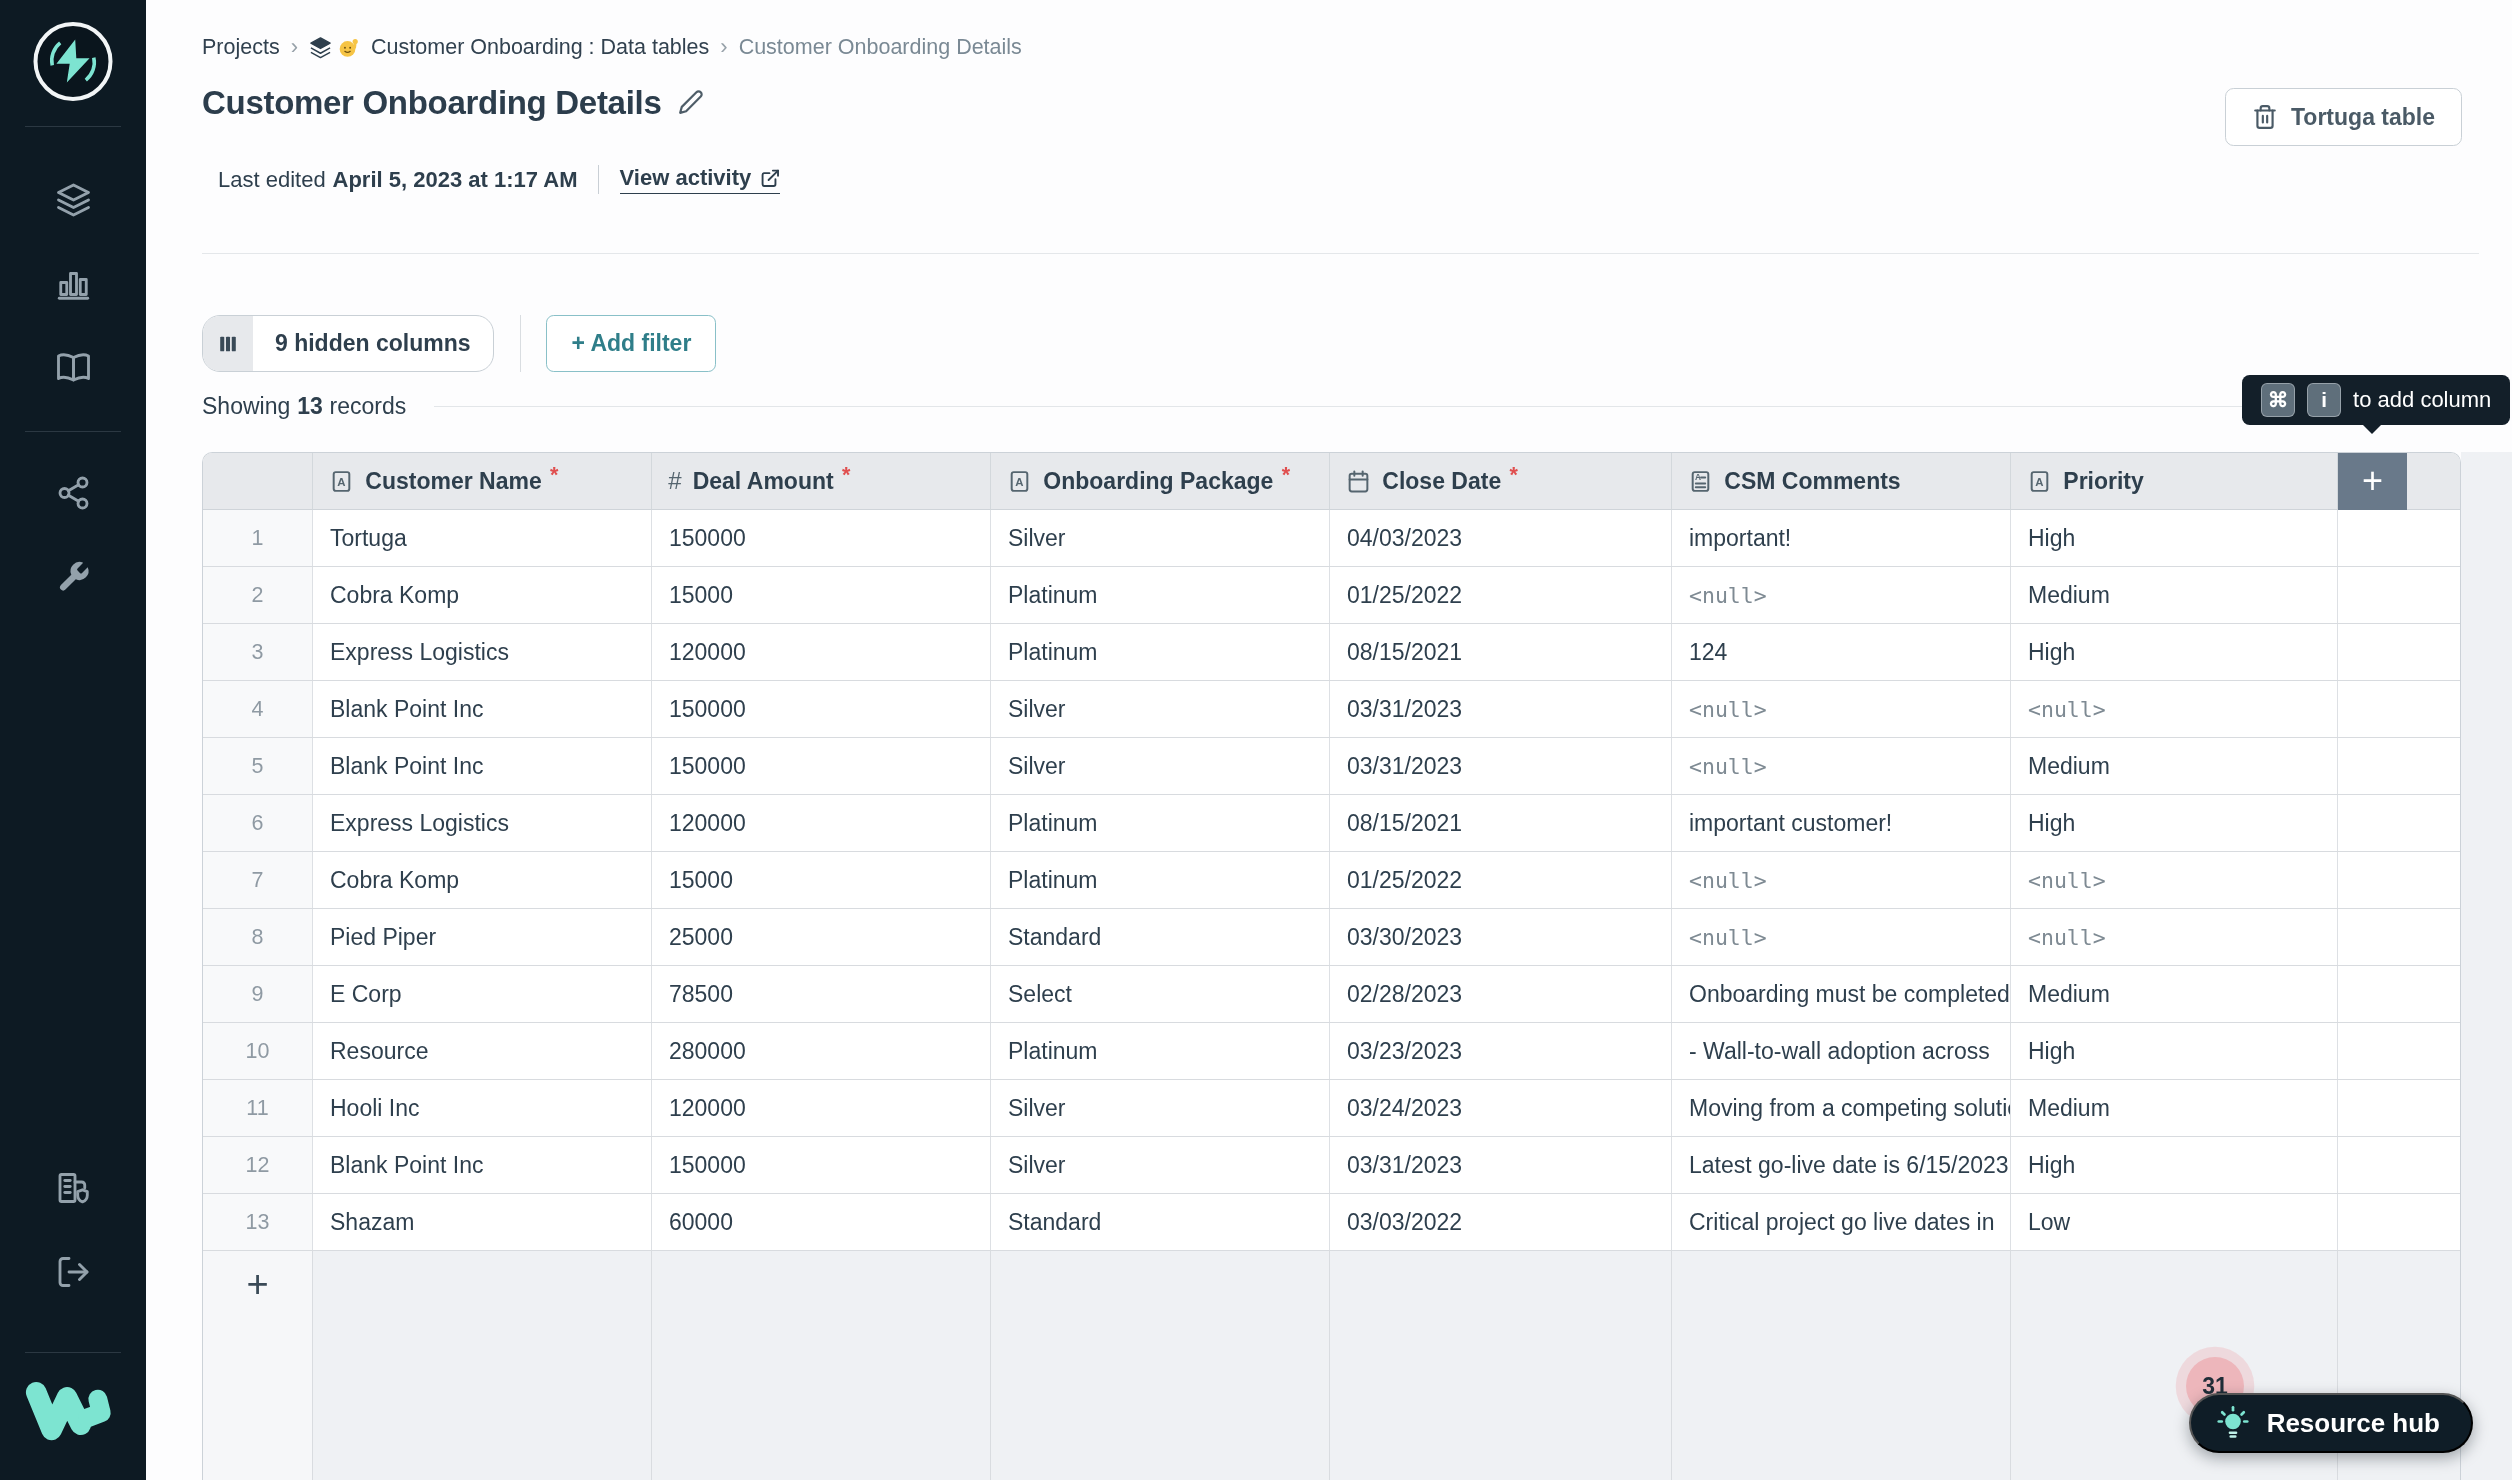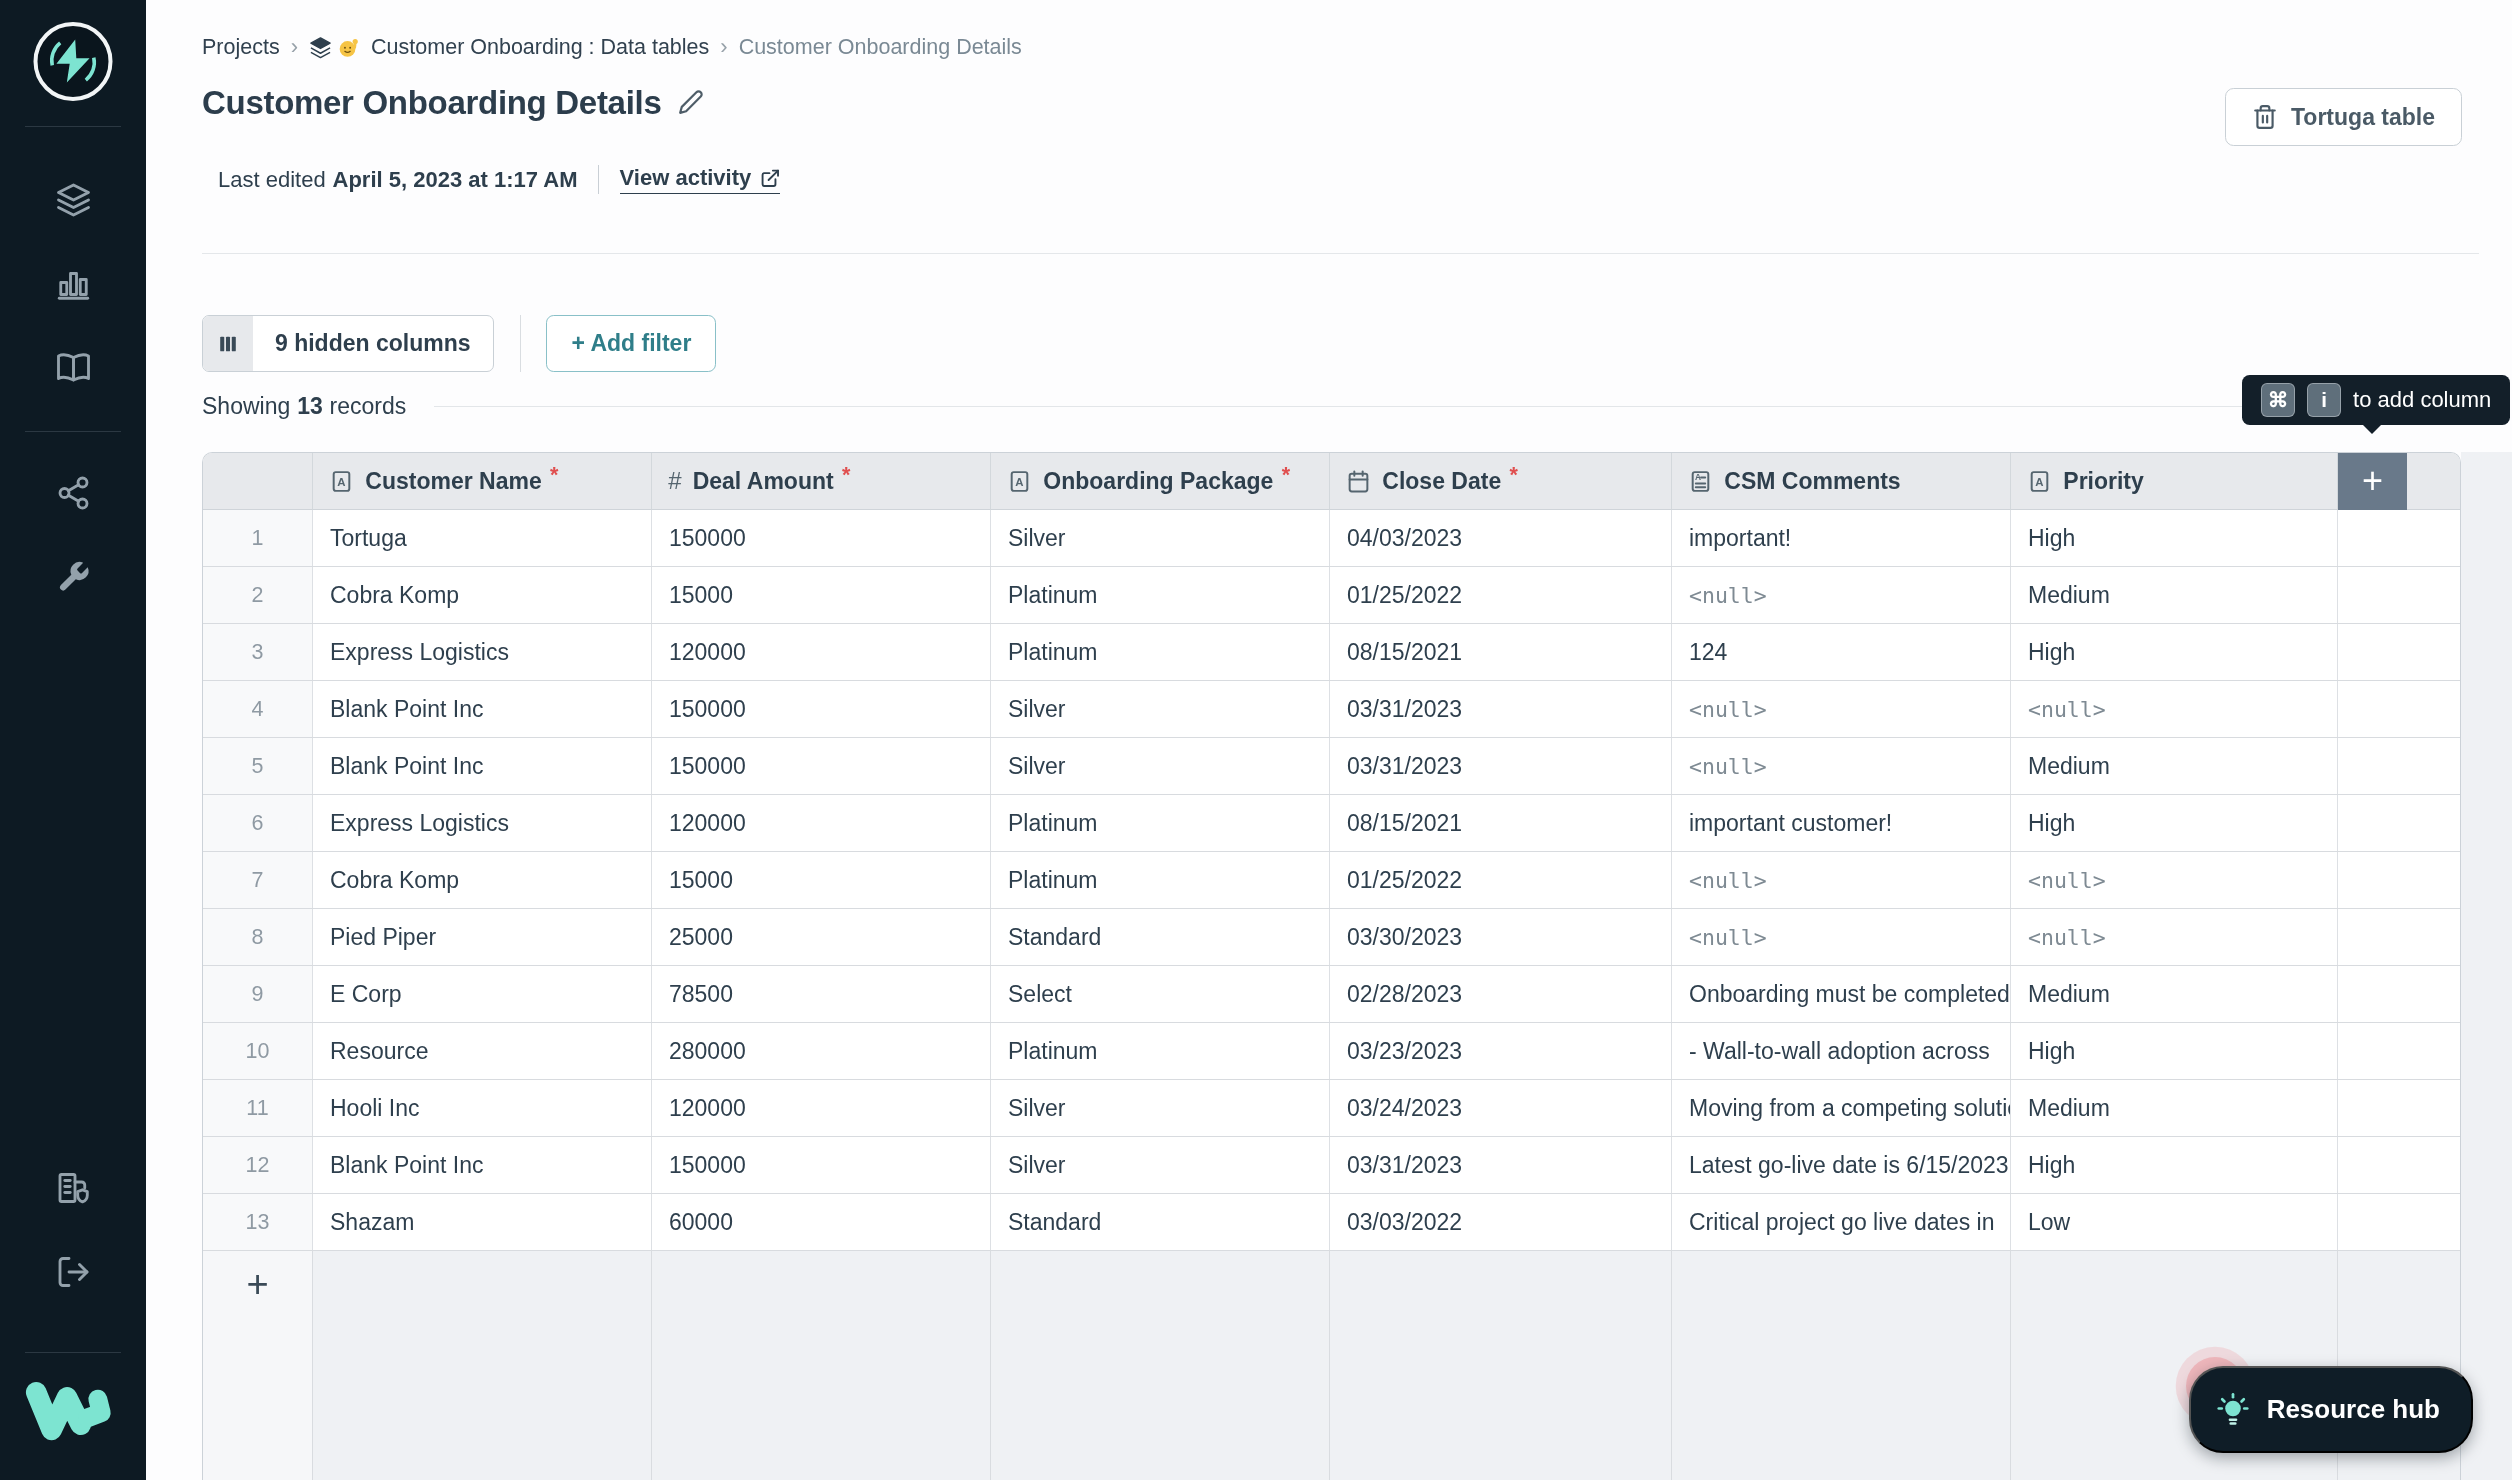--- a/index.html
+++ b/index.html
@@ -44,21 +44,21 @@
 
   .delete-btn { position: absolute; right: 50px; top: 88px; height: 58px; display: flex; align-items: center; gap: 13px;
     padding: 0 26px; background: #fff; border: 0.9px solid #c9d0d6; border-radius: 8.6px;
     font-size: 23px; font-weight: 700; color: #4a5a66; cursor: pointer; }
   .delete-btn svg { width: 26px; height: 26px; }
 
   .title-divider { position: absolute; left: 56px; right: 33px; top: 253px; height: 0.9px; background: #e4e7ea; }
 
   
   .toolbar { position: absolute; left: 56px; top: 315px; display: flex; align-items: center; height: 57px; }
-  .hidden-cols { display: flex; align-items: stretch; height: 57px; border: 0.9px solid #c9d0d6; border-radius: 7px;
+  .hidden-cols { display: flex; align-items: stretch; height: 57px; border: 0.9px solid #c9d0d6; border-radius: 18px;
     overflow: hidden; background: #fff; cursor: pointer; }
   .hc-icon-seg { width: 50px; background: #e7e9ec; display: flex; align-items: center; justify-content: center; color: #3a4a57; }
   .hc-icon-seg svg { width: 22px; height: 22px; }
   .hc-label-seg { display: flex; align-items: center; padding: 0 22px; font-size: 23px; font-weight: 700; color: #2e3f4d; }
   .toolbar-sep { width: 0.9px; height: 57px; background: #d9dde1; margin: 0 26px; }
   .add-filter { height: 57px; display: flex; align-items: center; padding: 18px 24px; background: #fff;
     border: 1.7px solid #89c0c8; border-radius: 7.7px; color: #2f7e89; font-size: 23px; font-weight: 700; cursor: pointer; }
 
   .showing-row { position: absolute; left: 56px; right: 33px; top: 393px; display: flex; align-items: center;
     font-size: 23px; color: #2e3f4d; }
@@ -106,21 +106,21 @@
     display: flex; align-items: center; gap: 12px; padding: 0 19px; color: #fff; font-size: 22px; z-index: 6; }
   .tooltip .key { width: 34px; height: 34px; background: #5f6f7b; border: 0.9px solid rgba(255,255,255,0.35);
     border-radius: 6px; display: flex; align-items: center; justify-content: center; font-size: 20.6px; font-weight: 700; }
   .tooltip .arrow { position: absolute; bottom: -8.6px; right: 129px; width: 0; height: 0;
     border-left: 9.4px solid transparent; border-right: 9.4px solid transparent; border-top: 9.4px solid #131f29; }
 
   
   .notif-badge { position: absolute; top: 1357px; right: 268px; width: 58px; height: 58px; border-radius: 50%;
     background: #edb6bb; box-shadow: 0 0 0 10.3px rgba(237,182,187,0.4); display: flex; align-items: center; justify-content: center;
     font-size: 23px; font-weight: 700; color: #1f2d38; z-index: 3; }
-  .resource-pill { position: absolute; right: 39px; bottom: 28px; height: 87px; border-radius: 34px; background: #0f1d27;
+  .resource-pill { position: absolute; right: 39px; bottom: 28px; height: 60px; border-radius: 34px; background: #0f1d27;
     display: flex; align-items: center; gap: 15.4px; padding: 0 31px 0 24px; color: #fff; font-size: 26px; font-weight: 700;
     cursor: pointer; z-index: 4; box-shadow: 0 5.1px 15.4px rgba(10,20,28,0.35); }
   .resource-pill svg { width: 36px; height: 36px; color: #7de4d1; }
 </style>
 </head>
 <body>
 
 <div class="app">
 
   <aside class="sidebar">

